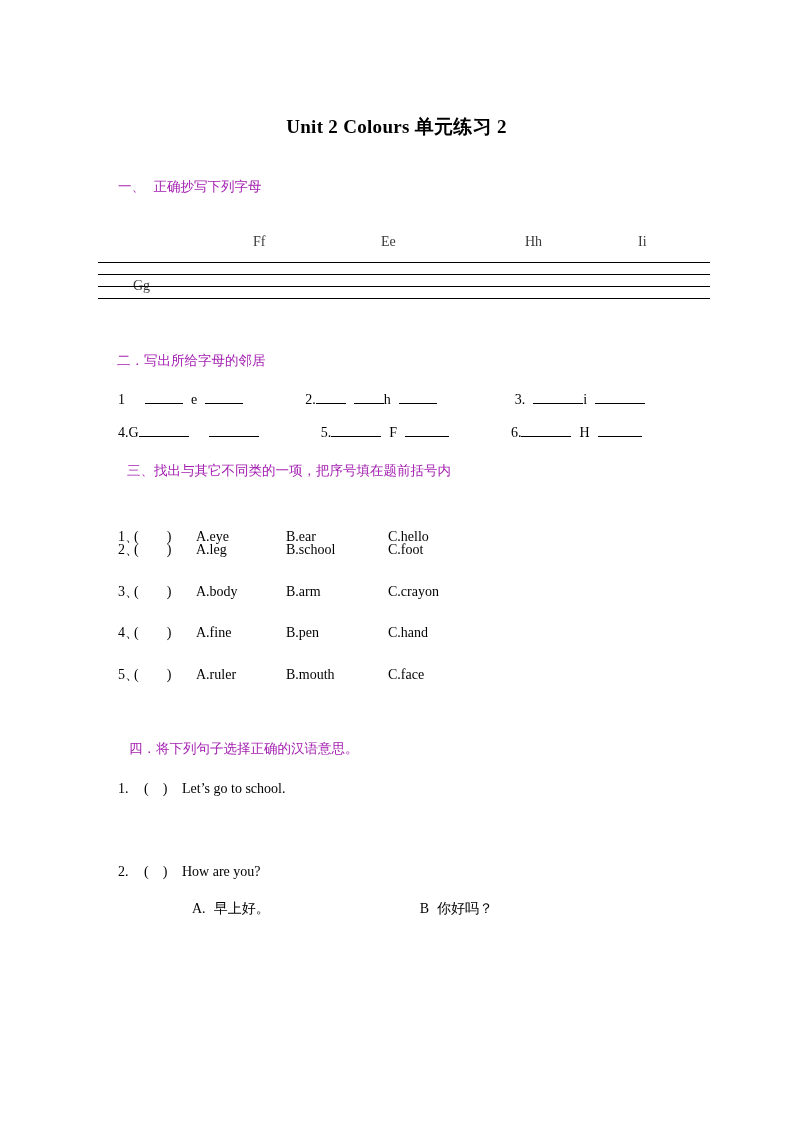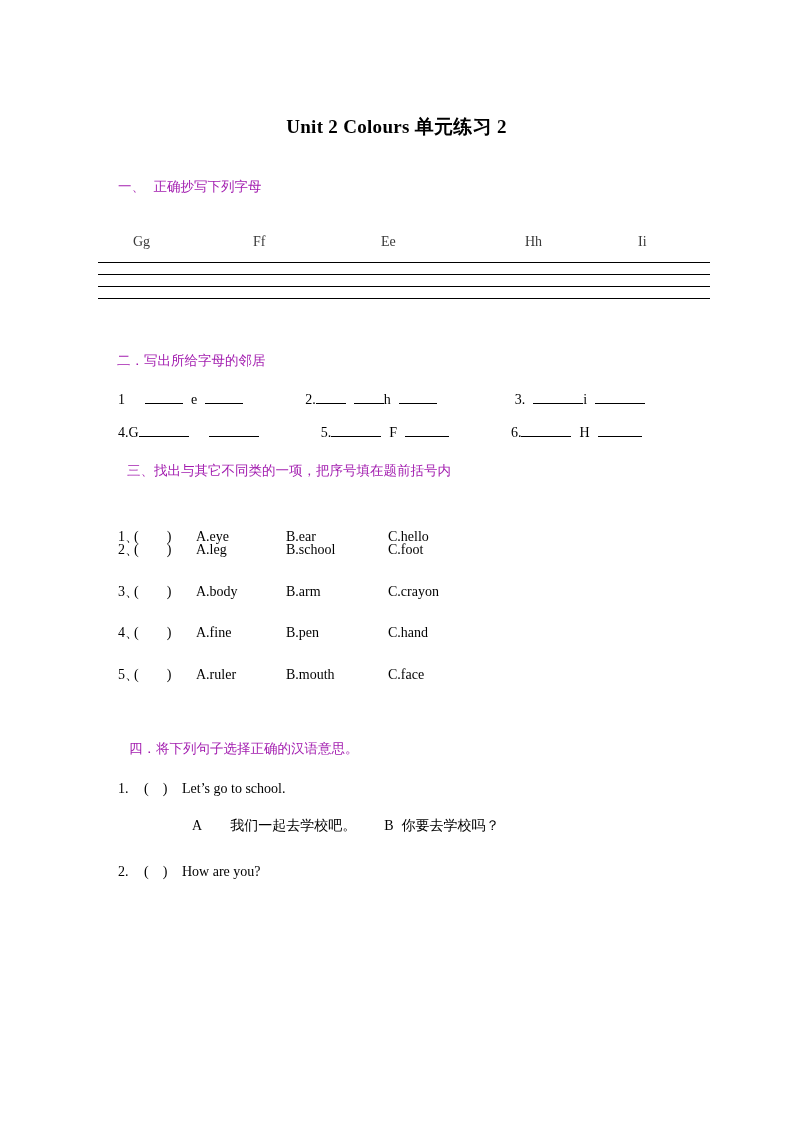--- a/index.html
+++ b/index.html
@@ -57,21 +57,21 @@
     width: 793px;
     height: 20px;
   }
   .letter-cell {
     position: absolute;
     top: 0;
     font-size: 14px;
     color: #3a3a3a;
     white-space: pre;
   }
-  .l0 { left: 133px; }
+  .l0 { left: 133px; margin-top: 44px; }
   .l1 { left: 253px; }
   .l2 { left: 381px; }
   .l3 { left: 525px; }
   .l4 { left: 638px; }
 
   .rule-lines {
     position: absolute;
     left: 98px;
     width: 612px;
   }
@@ -204,21 +204,21 @@
   <div class="mc-item mc-2"><span class="mc-num">3、</span><span class="mc-paren">(        )</span><span class="mc-opt-a">A.body</span><span class="mc-opt-b">B.arm</span><span class="mc-opt-c">C.crayon</span></div>
 
   <div class="mc-item mc-3"><span class="mc-num">4、</span><span class="mc-paren">(        )</span><span class="mc-opt-a">A.fine</span><span class="mc-opt-b">B.pen</span><span class="mc-opt-c">C.hand</span></div>
 
   <div class="mc-item mc-4"><span class="mc-num">5、</span><span class="mc-paren">(        )</span><span class="mc-opt-a">A.ruler</span><span class="mc-opt-b">B.mouth</span><span class="mc-opt-c">C.face</span></div>
 
   <div class="section-heading sec4-heading">四．将下列句子选择正确的汉语意思。</div>
 
   <div class="sent-item si-0">
     <div class="sent-line"><span class="sent-num">1.</span><span class="sent-paren">(    )</span><span>Let’s go to school.</span></div>
-    <div class="sent-answers"><span class="ans-label">A</span><span class="ans-gap-a"></span><span class="ans-cn">我们一起去学校吧。</span><span class="ans-gap-a"></span><span class="ans-label">B</span><span class="gap-s"></span><span class="ans-cn">你要去学校吗？</span></div>
   </div>
 
   <div class="sent-item si-1">
     <div class="sent-line"><span class="sent-num">2.</span><span class="sent-paren">(    )</span><span>How are you?</span></div>
+    <div class="sent-answers"><span class="ans-label">A.</span><span class="gap-s"></span><span class="ans-cn">早上好。</span><span class="ans-gap-c"></span><span class="ans-label">B</span><span class="gap-s"></span><span class="ans-cn">你好吗？</span></div>
   </div>
 
 
 </div>
 
 </body></html>

